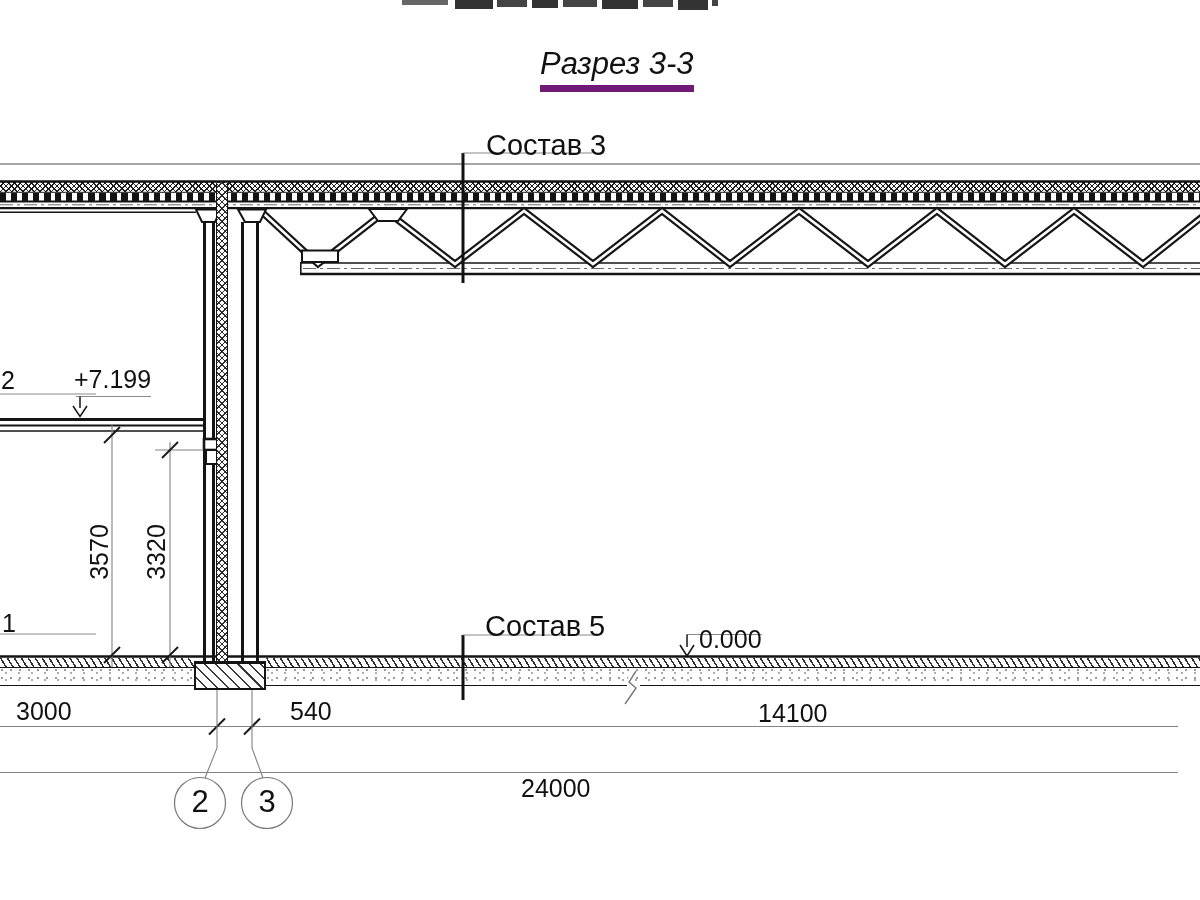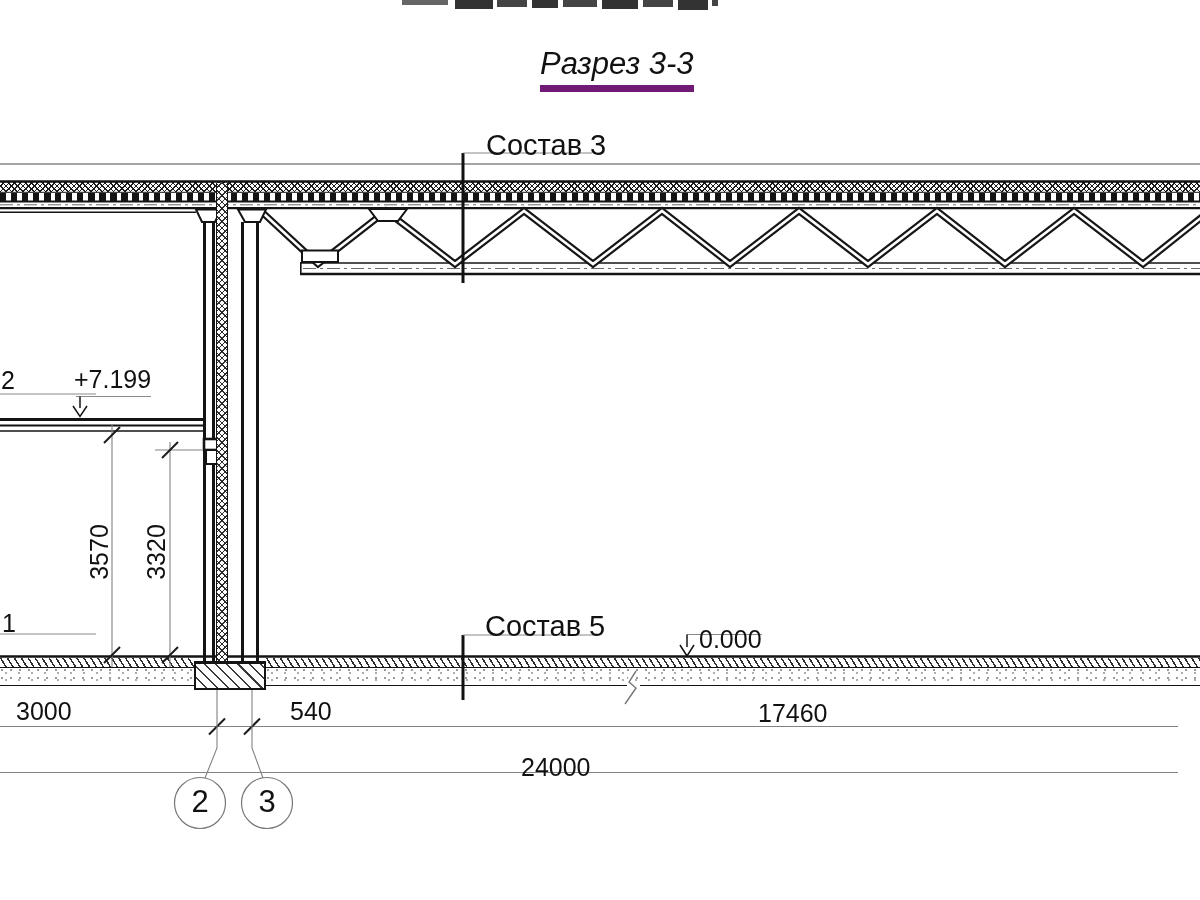--- a/index.html
+++ b/index.html
@@ -181,19 +181,19 @@
   <div class="txt dim" style="left:699px;top:609px;margin-top:16px;">0.000</div>
 
   <div class="txt dim" style="left:1px;top:366px;">2</div>
   <div class="txt dim" style="left:2px;top:609px;">1</div>
 
   <div class="txt dim rot" style="left:99px;top:552px;">3570</div>
   <div class="txt dim rot" style="left:156px;top:552px;">3320</div>
 
   <div class="txt dim" style="left:16px;top:697px;">3000</div>
   <div class="txt dim" style="left:266px;top:697px;margin-left:24px;">540</div>
-  <div class="txt dim" style="left:758px;top:699px;">17460</div>
-  <div class="txt dim" style="left:521px;top:753px;">24000</div>
+  <div class="txt dim" style="left:758px;top:699px;">14100</div>
+  <div class="txt dim" style="left:521px;top:774px;">24000</div>
 
   <div class="txt bubble-digit" style="left:200px;top:803px;">2</div>
   <div class="txt bubble-digit" style="left:267px;top:803px;">3</div>
 
 </div>
 
 </body></html>

